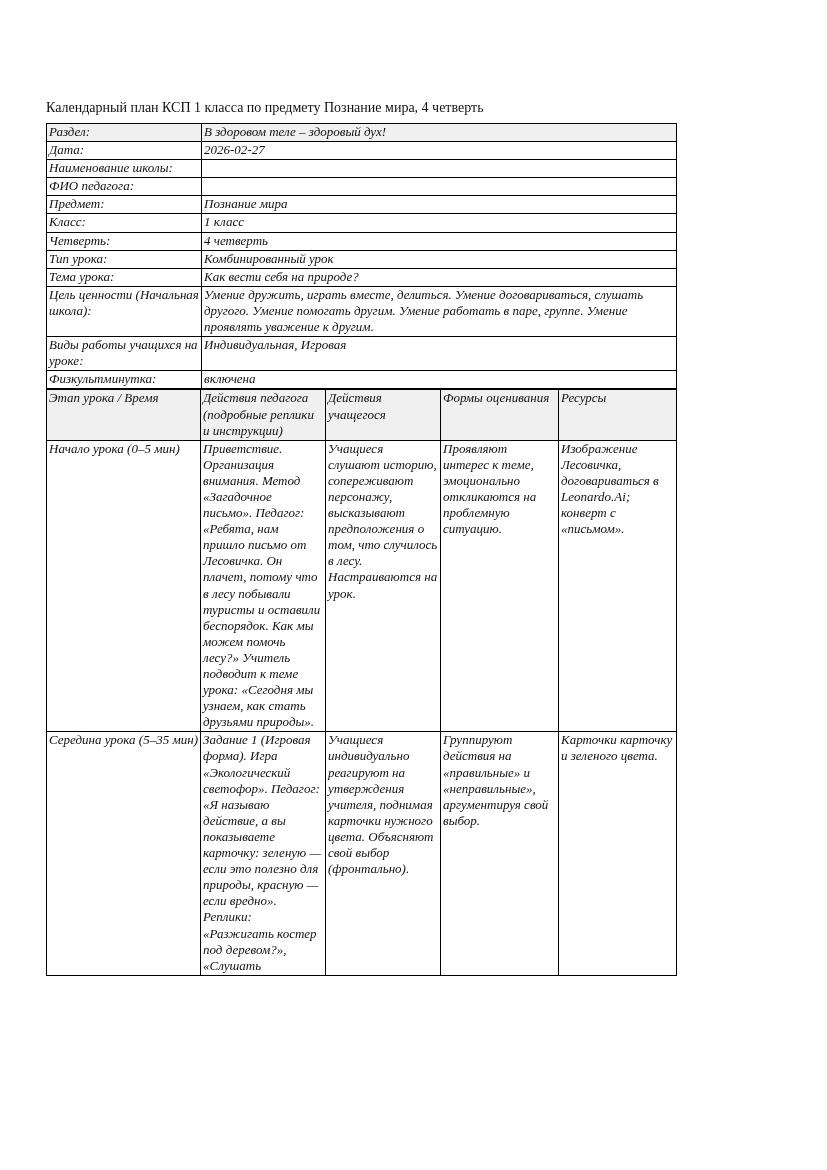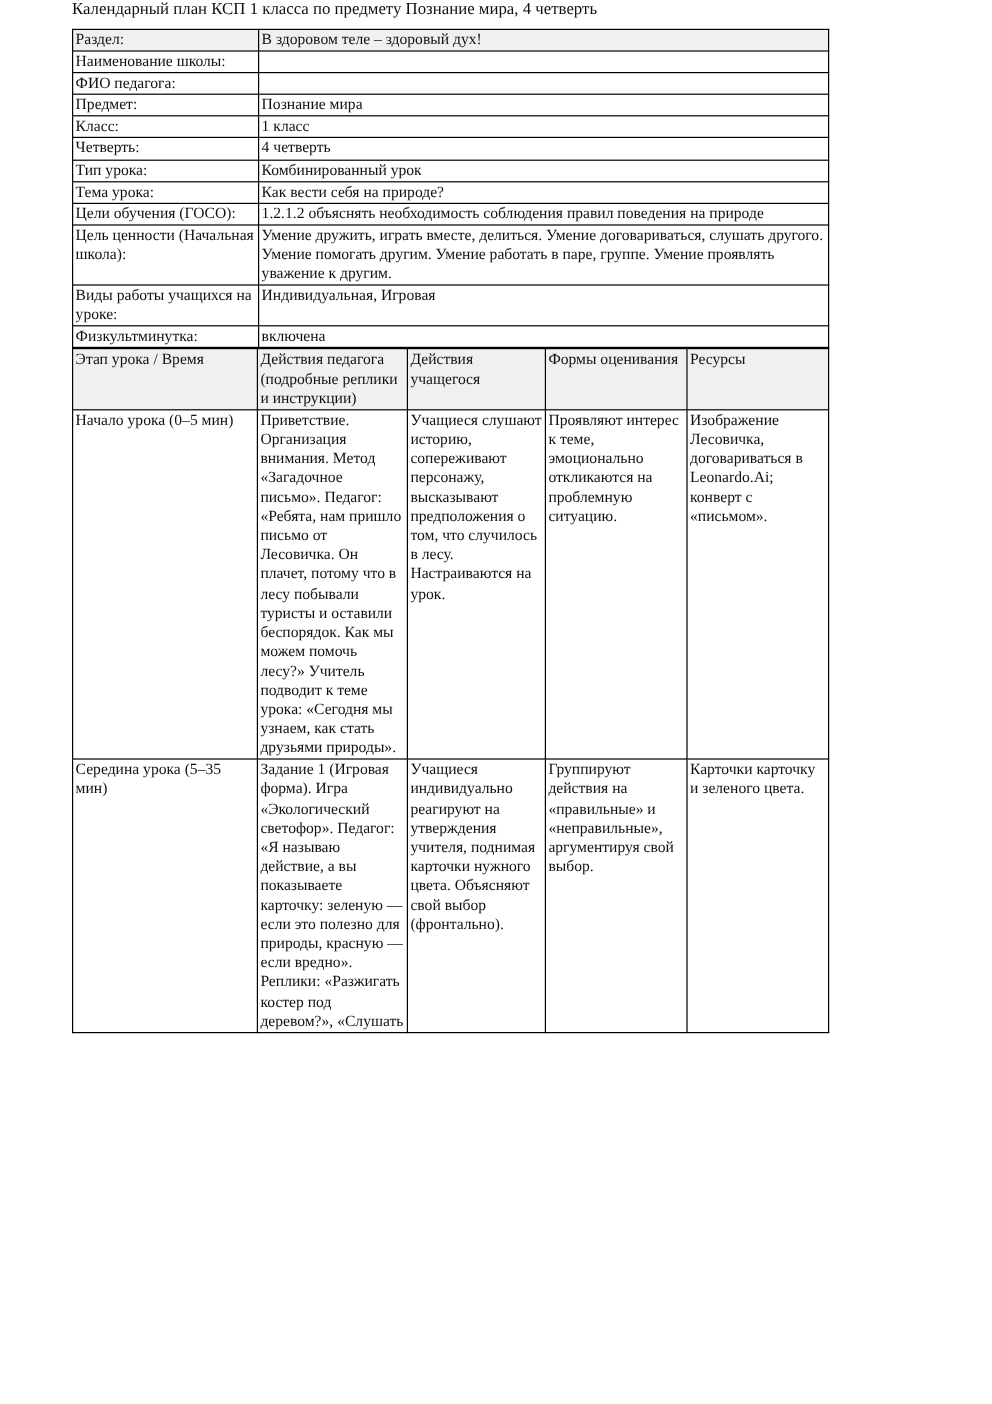--- a/index.html
+++ b/index.html
@@ -7,32 +7,34 @@
     width: 827px; height: 1170px;
     background: #ffffff;
     overflow: hidden;
   }
   body {
     font-family: "Liberation Serif", serif;
     color: var(--text, #111111);
   }
   .page {
     width: 630px;
-    margin-left: 60px;
+    margin-left: 46px;
+    padding-top: 99px;
   }
   .doc-title {
     font-size: 14px;
     line-height: 17px;
     margin-bottom: 7px;
     white-space: nowrap;
   }
   table {
     border-collapse: collapse;
     width: 630px;
     table-layout: fixed;
+    font-style: italic;
   }
   td, th {
     border: 1px solid var(--border, #000000);
     font-size: 13px;
     font-weight: normal;
     line-height: 16.1px;
     padding: 0 2px 1px 2px;
     vertical-align: top;
     text-align: left;
     overflow: hidden;
@@ -58,20 +60,24 @@
     <colgroup>
       <col style="width:155px">
       <col style="width:475px">
     </colgroup>
     <tbody>
       <tr class="shaded">
         <td>Раздел:</td>
         <td>В здоровом теле – здоровый дух!</td>
       </tr>
       <tr>
+        <td>Дата:</td>
+        <td>2026-02-27</td>
+      </tr>
+      <tr>
         <td>Наименование школы:</td>
         <td></td>
       </tr>
       <tr>
         <td>ФИО педагога:</td>
         <td></td>
       </tr>
       <tr>
         <td>Предмет:</td>
         <td>Познание мира</td>
@@ -84,24 +90,20 @@
         <td>Четверть:</td>
         <td>4 четверть</td>
       </tr>
       <tr>
         <td>Тип урока:</td>
         <td>Комбинированный урок</td>
       </tr>
       <tr>
         <td>Тема урока:</td>
         <td>Как вести себя на природе?</td>
-      </tr>
-      <tr>
-        <td>Цели обучения (ГОСО):</td>
-        <td>1.2.1.2 объяснять необходимость соблюдения правил поведения на природе</td>
       </tr>
       <tr>
         <td>Цель ценности (Начальная школа):</td>
         <td>Умение дружить, играть вместе, делиться. Умение договариваться, слушать другого. Умение помогать другим. Умение работать в паре, группе. Умение проявлять уважение к другим.</td>
       </tr>
       <tr>
         <td>Виды работы учащихся на уроке:</td>
         <td>Индивидуальная, Игровая</td>
       </tr>
       <tr>

